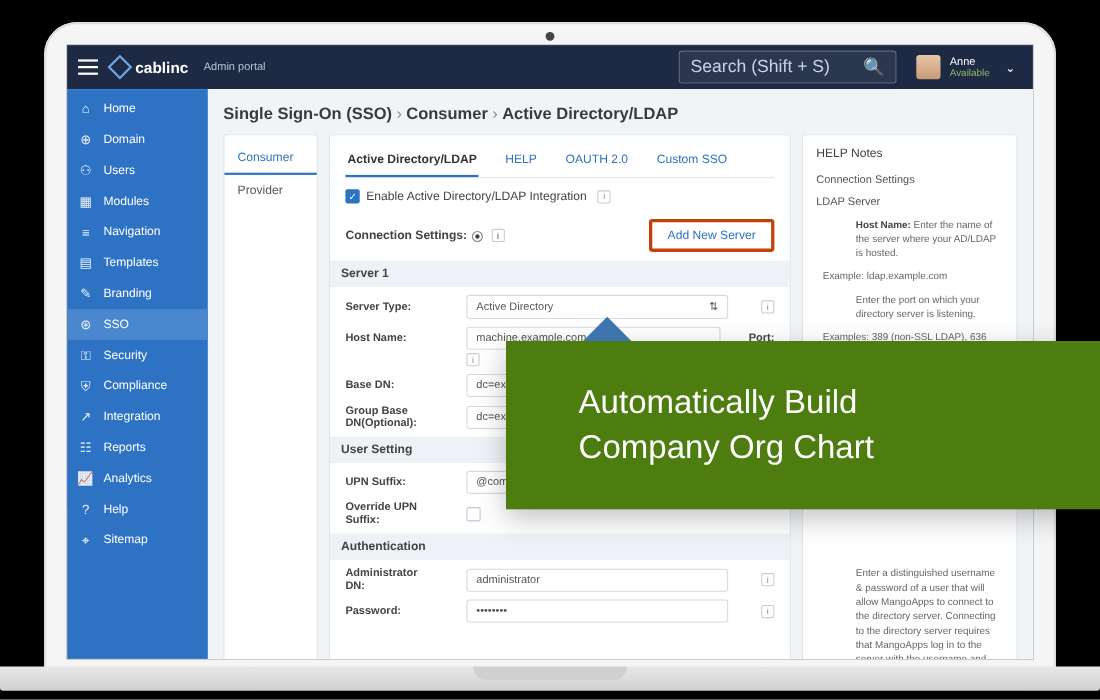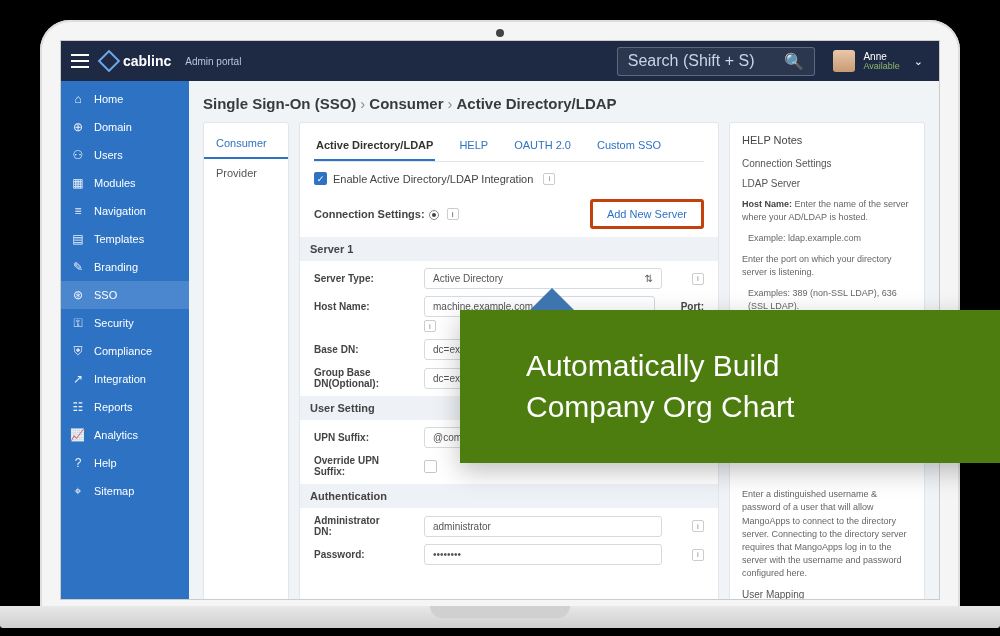--- a/index.html
+++ b/index.html
@@ -55,21 +55,21 @@
   .form-row { display: flex; align-items: center; gap: 26px; margin: 7px 0; }
   .form-row .flab { width: 84px; font-size: 10px; color: #444; font-weight: 600;}
   .form-row input[type=text], .form-row .select { flex: 1; border: 1px solid #d4dae2; border-radius: 3px; padding: 4px 8px; font-size: 10px; color: #555; background: #fff; min-width: 0;}
   .select { display: flex; justify-content: space-between; align-items: center;}
   .port-lbl{font-size:10px;font-weight:600;color:#444;}
   .cbx-empty{width:13px;height:13px;border:1px solid #c0c8d4;border-radius:2px;display:inline-block;}
 
   .right-panel { width: 196px; background: #fff; border: 1px solid #e2e6ec; border-radius: 3px; padding: 10px 12px; font-size: 9px; color: #666; line-height: 1.45;}
   .right-panel .hdr { font-size: 11px; color: #444; margin-bottom: 8px; }
   .right-panel .sub { font-size: 10px; color: #555; margin-bottom: 6px; }
-  .right-panel .blk { margin-bottom: 8px; }
+  .right-panel .blk { margin-bottom: 8px; margin-left: 36px; }
   .right-panel .ex { margin-left: 6px; }
   .right-panel b { color: #444; }
 
   .overlay { position: absolute; left: 460px; top: 310px; width: 604px; background: #4d7c0f; color: #fff; padding: 36px 66px; font-size: 30px; font-weight: 300; line-height: 1.35; box-shadow: 0 8px 24px rgba(0,0,0,0.25); }
   .overlay::before { content: ""; position: absolute; left: 70px; top: -22px; border: 22px solid transparent; border-bottom-color: #3f75ae; border-top: 0; }
 </style>
 </head>
 <body>
 
 <div class="laptop">

